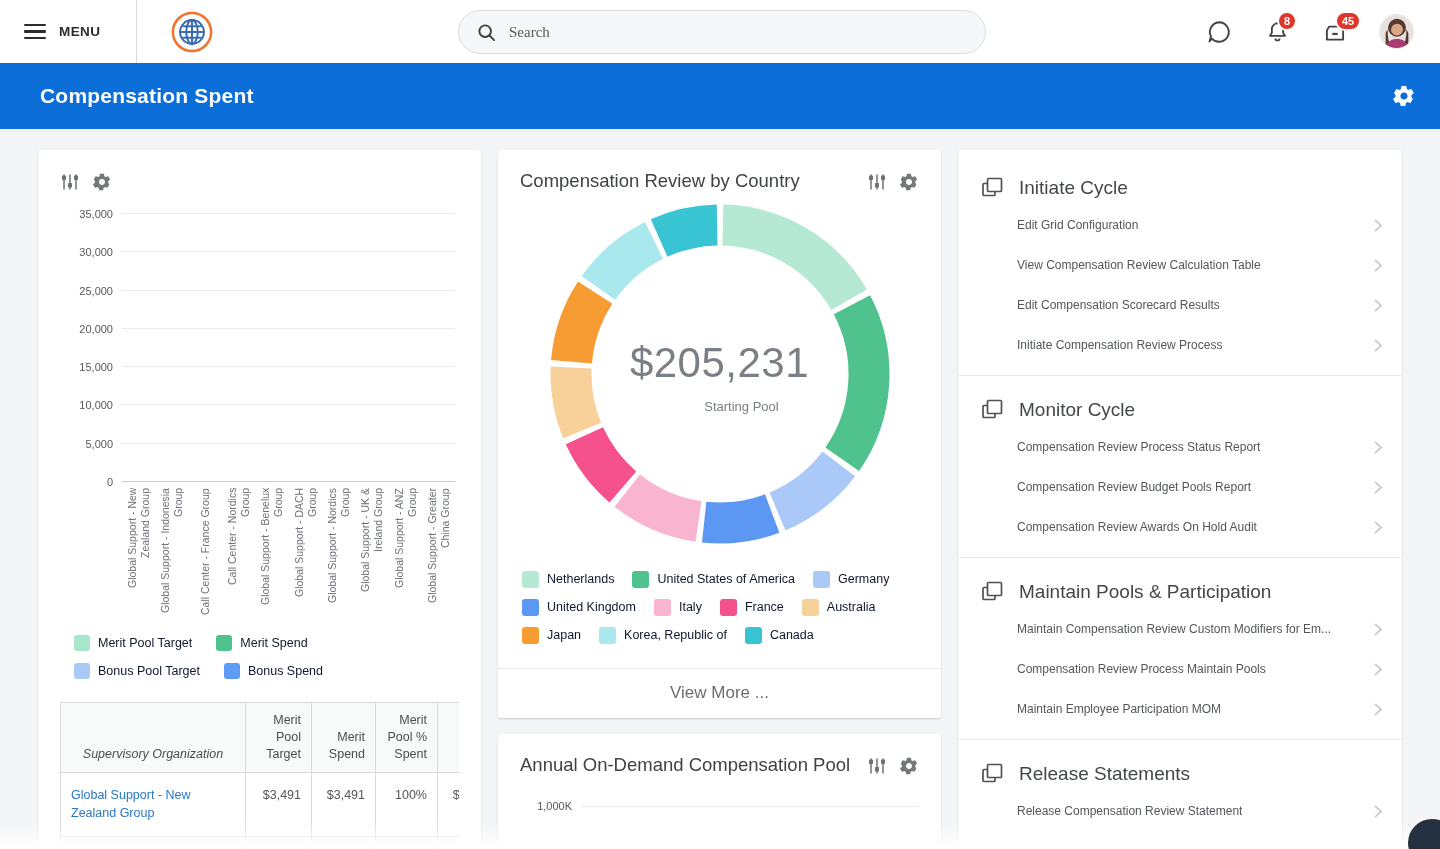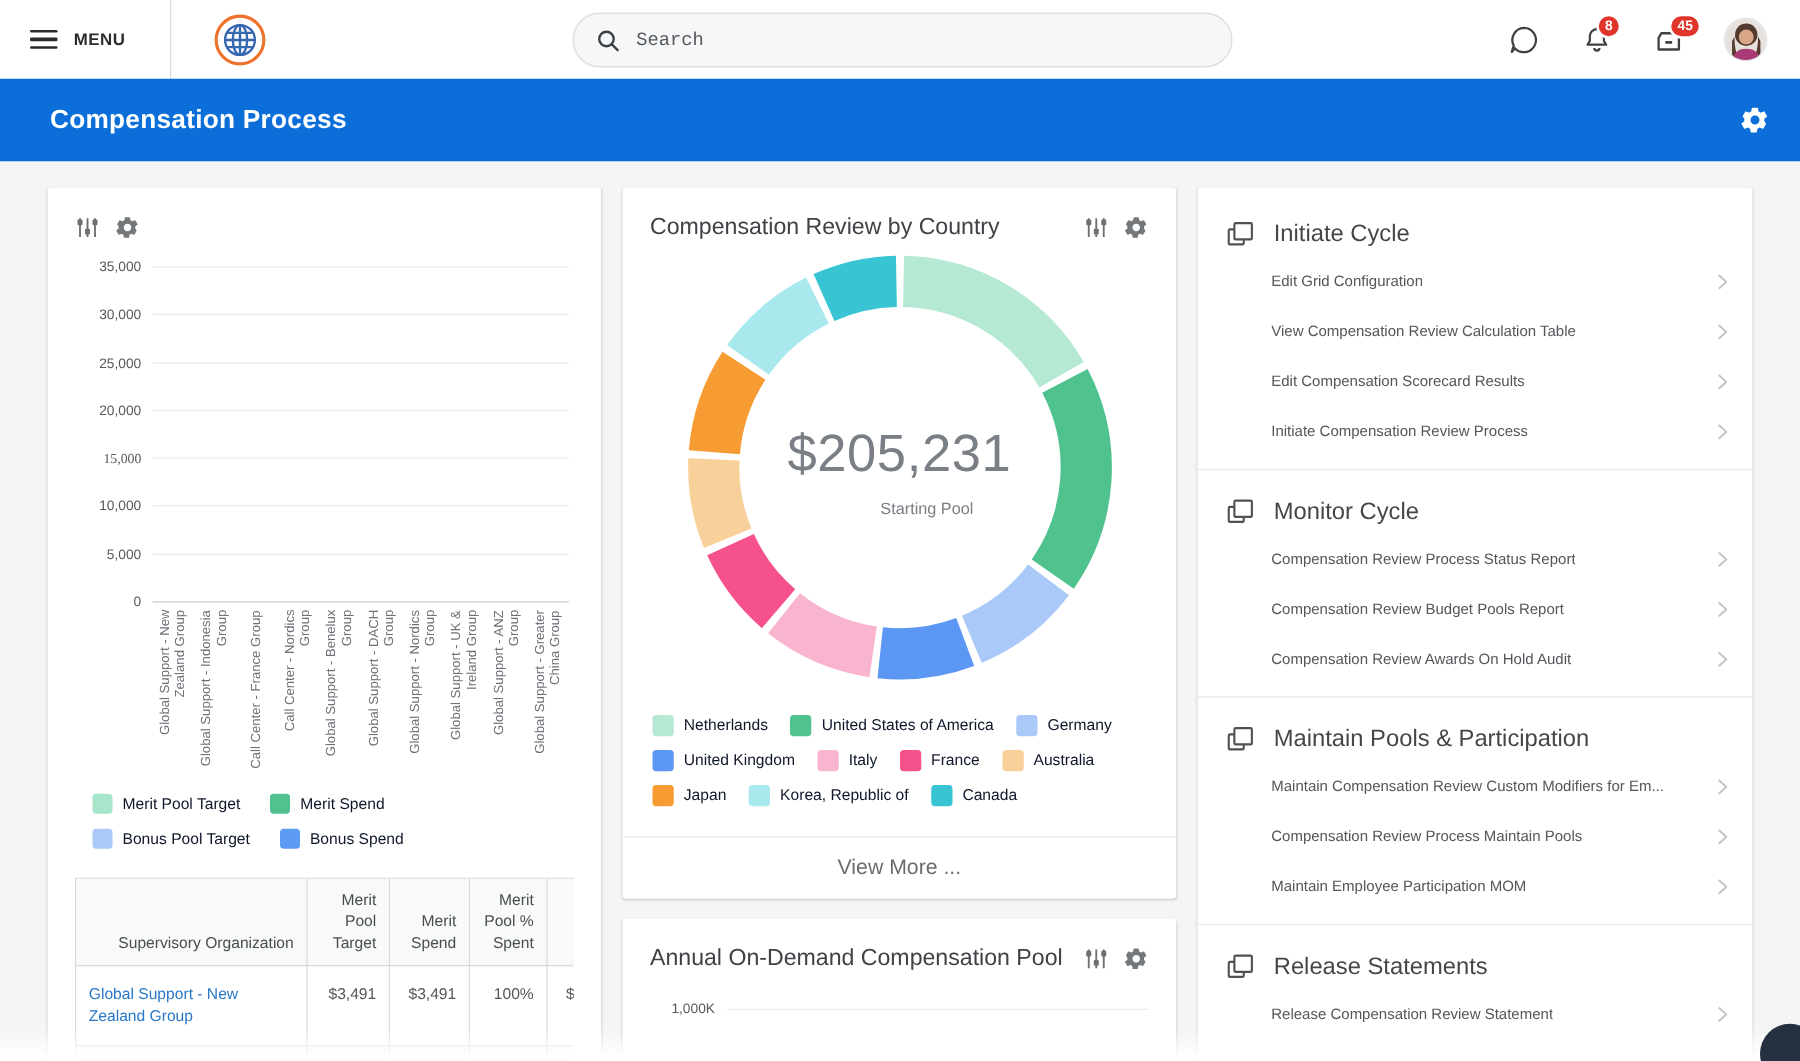--- a/index.html
+++ b/index.html
@@ -9,21 +9,21 @@
 
   
   .topbar { position:absolute; top:0; left:0; width:1440px; height:63px; background:#FFFFFF; display:flex; align-items:center; }
   .menu-wrap { display:flex; align-items:center; gap:13px; padding:0 36px 0 24px; height:100%; cursor:pointer; }
   .hamburger { width:22px; display:flex; flex-direction:column; gap:4px; }
   .hamburger span { display:block; height:2.6px; background:#2A2D2F; border-radius:1px; }
   .menu-label { font-size:13.5px; font-weight:700; color:#2A2D2F; letter-spacing:.4px; }
   .topbar-divider { width:1px; height:63px; background:#DADCDE; }
   .logo-wrap { margin-left:34px; width:42px; height:42px; cursor:pointer; }
   .search-pill { position:absolute; left:458px; top:10px; width:528px; height:44px; background:#F6F7F8; border:1px solid #D9DBDD; border-radius:22px; display:flex; align-items:center; padding:0 18px; }
-  .search-pill input { border:none; outline:none; background:transparent; font-size:15px; color:#3C4043; margin-left:13px; width:100%; font-family:Liberation Mono, monospace; }
+  .search-pill input { border:none; outline:none; background:transparent; font-size:15px; color:#3C4043; margin-left:13px; width:100%; font-family:Liberation Serif, serif; }
   .search-pill input::placeholder { color:#55585B; }
   .top-icons { position:absolute; right:0; top:0; height:63px; display:flex; align-items:center; gap:30px; padding-right:26px; }
   .icon-btn { position:relative; width:28px; height:28px; display:flex; align-items:center; justify-content:center; cursor:pointer; }
   .badge { position:absolute; top:-7px; left:14px; min-width:20px; height:20px; border-radius:10px; background:#E0352B; color:#fff; font-size:11px; font-weight:700; display:flex; align-items:center; justify-content:center; padding:0 5px; border:2px solid #fff; }
   .avatar { width:35px; height:35px; border-radius:50%; overflow:hidden; cursor:pointer; border:1px solid #E3E5E7; }
 
   
   .titlebar { position:absolute; top:63px; left:0; width:1440px; height:66px; background:#0B6ED9; display:flex; align-items:center; justify-content:space-between; padding:0 24px 0 40px; }
   .page-title { color:#FFFFFF; font-size:21px; font-weight:700; letter-spacing:.2px; }
   .titlebar .gear-white { cursor:pointer; width:24px; height:24px; }
@@ -56,21 +56,21 @@
   .legend-item { display:flex; align-items:center; height:18px; margin:0 24px 10px 0; }
   .legend.tight .legend-item { margin-right:18px; }
   .swatch { width:16px; height:16px; border-radius:3px; margin-right:8px; flex:0 0 auto; }
   .legend-label { font-size:12.5px; color:#0f172a; white-space:nowrap; }
 
   
   .tbl-clip { margin-top:12px; overflow:hidden; }
   table.mini { border-collapse:collapse; width:447px; table-layout:fixed; font-size:12.5px; }
   table.mini th, table.mini td { border:1px solid #D8DADC; }
   table.mini th { background:#F8F9F9; font-weight:400; color:#4A4D50; vertical-align:bottom; padding:9px 10px; line-height:1.35; text-align:right; }
-  table.mini th:first-child { text-align:right; }
+  table.mini th:first-child { text-align:center;font-style:italic; }
   table.mini td { padding:13px 10px; vertical-align:top; color:#53565A; text-align:right; line-height:1.5; }
   table.mini td:first-child { text-align:left; }
   table.mini .org-link { color:#2878C8; cursor:pointer; }
   table.mini tr.empty td { height:34px; background:#F8F9F9; }
 
   
   .donut-wrap { position:relative; width:340px; margin:12px auto 0; }
   .donut-center { position:absolute; inset:0; display:flex; flex-direction:column; align-items:center; justify-content:center; pointer-events:none; }
   .donut-value { font-size:42px; color:#7A7F86; letter-spacing:.5px; }
   .donut-sub { font-size:13px; color:#797D82; margin-top:12px;margin-left:44px; }
@@ -165,21 +165,21 @@
           <path d="M8 15 q0 14 4 18 h-6 v-14 z" fill="#54392E"></path>
           <path d="M28 15 q0 14 -4 18 h6 v-14 z" fill="#54392E"></path>
           <circle cx="18" cy="15.5" r="6.3" fill="#D9A788"></circle>
           <path d="M6 36 c1-8 6-10.5 12-10.5 s11 2.5 12 10.5 z" fill="#A93A74"></path>
         </svg>
       </div>
     </div>
   </div>
 
   <div class="titlebar">
-    <div class="page-title">Compensation Process</div>
+    <div class="page-title">Compensation Spent</div>
     <div class="gear-white">
       <svg viewBox="0 0 24 24" width="24" height="24" fill="#FFFFFF">
           <path d="M19.4 13c0-.3.1-.7.1-1s0-.7-.1-1l2.1-1.6c.2-.2.3-.5.1-.7l-2-3.4c-.1-.2-.4-.3-.6-.2l-2.5 1c-.5-.4-1.1-.7-1.7-1l-.4-2.6c0-.2-.2-.4-.5-.4h-4c-.2 0-.4.2-.5.4l-.4 2.6c-.6.3-1.2.6-1.7 1l-2.5-1c-.2-.1-.5 0-.6.2l-2 3.4c-.1.2-.1.5.1.7L3.5 11c0 .3-.1.7-.1 1s0 .7.1 1l-2.1 1.6c-.2.2-.3.5-.1.7l2 3.4c.1.2.4.3.6.2l2.5-1c.5.4 1.1.7 1.7 1l.4 2.6c0 .2.2.4.5.4h4c.2 0 .4-.2.5-.4l.4-2.6c.6-.3 1.2-.6 1.7-1l2.5 1c.2.1.5 0 .6-.2l2-3.4c.1-.2.1-.5-.1-.7L19.4 13zm-7.4 2.6c-2 0-3.6-1.6-3.6-3.6s1.6-3.6 3.6-3.6 3.6 1.6 3.6 3.6-1.6 3.6-3.6 3.6z"></path>
         </svg>
     </div>
   </div>
 
   <div class="col-left">
     <div class="card bar-card card-pad">
       <div class="card-head">
@@ -208,21 +208,21 @@
       <div class="plot">
           <div class="gridline" style="bottom: 100%;"></div>
           <div class="ytick" style="bottom: 100%;">35,000</div>
           <div class="gridline" style="bottom: 85.7143%;"></div>
           <div class="ytick" style="bottom: 85.7143%;">30,000</div>
           <div class="gridline" style="bottom: 71.4286%;"></div>
           <div class="ytick" style="bottom: 71.4286%;">25,000</div>
           <div class="gridline" style="bottom: 57.1429%;"></div>
           <div class="ytick" style="bottom: 57.1429%;">20,000</div>
           <div class="gridline" style="bottom: 42.8571%;"></div>
-          <div class="ytick" style="bottom: 42.8571%; font-family: Liberation Serif, serif;">15,000</div>
+          <div class="ytick" style="bottom: 42.8571%;">15,000</div>
           <div class="gridline" style="bottom: 28.5714%;"></div>
           <div class="ytick" style="bottom: 28.5714%;">10,000</div>
           <div class="gridline" style="bottom: 14.2857%;"></div>
           <div class="ytick" style="bottom: 14.2857%;">5,000</div>
           <div class="gridline baseline" style="bottom: 0%;"></div>
           <div class="ytick" style="bottom: 0%;">0</div>
           <div class="bars">
             <div class="bargroup">
               <div class="bar" style="height: 9.97429%; background: rgb(167, 230, 202);"></div>
               <div class="bar" style="height: 9.97429%; background: rgb(79, 194, 142);"></div>

